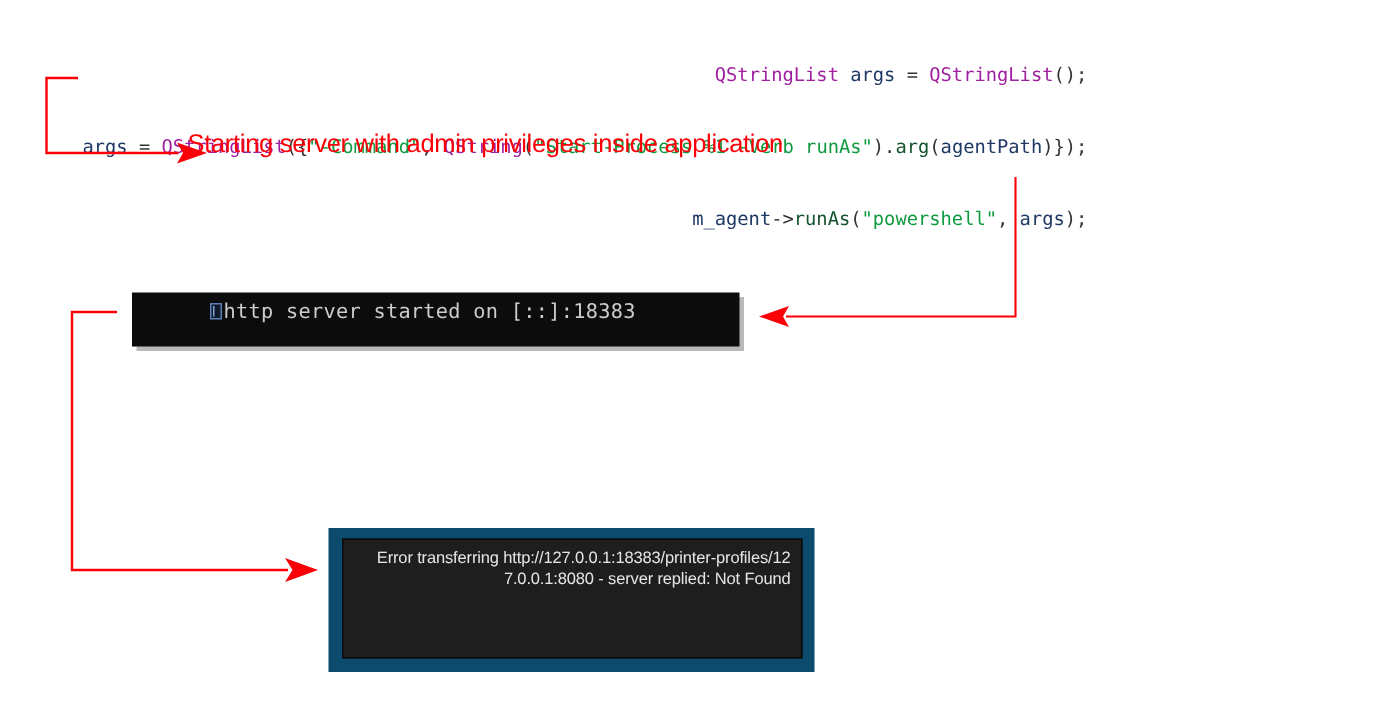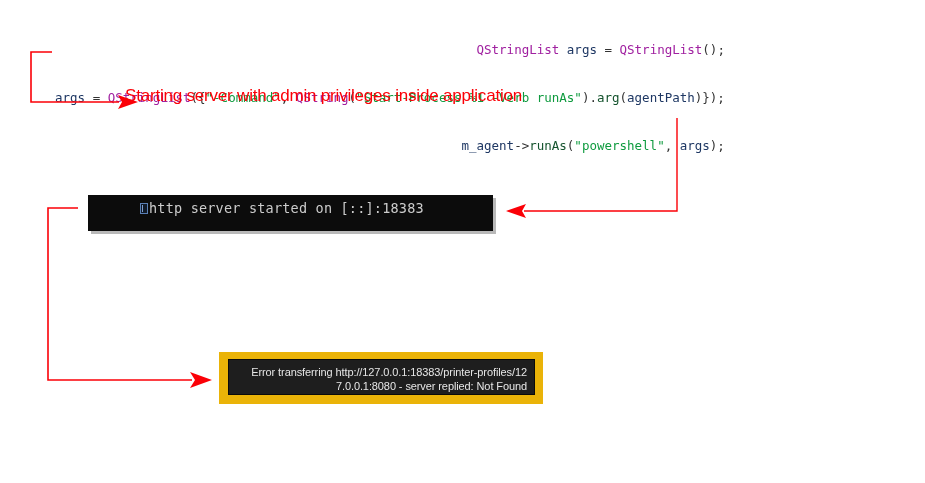--- a/index.html
+++ b/index.html
@@ -98,22 +98,22 @@
     left: 1px; top: 1px; right: 1px; bottom: 1px;
     border-left: 1px solid #7f9fd0;
   }
 
   
   #error-dialog {
     position: absolute;
     left: 219px;
     top: 352px;
     width: 324px;
-    height: 52px;
-    background: #eab308;
+    height: 96px;
+    background: #0c4a6e;
     box-sizing: border-box;
     padding: 7px 8px 9px 9px;
   }
   #error-inner {
     width: 100%;
     height: 100%;
     background: #1e1e1e;
     border: 1px solid #0a0a0a;
     box-sizing: border-box;
     padding: 6px 7px;

